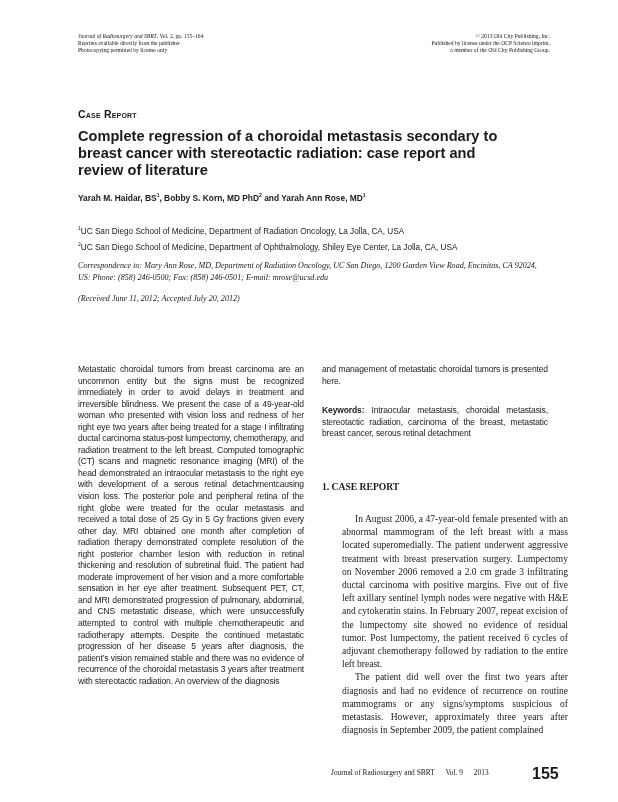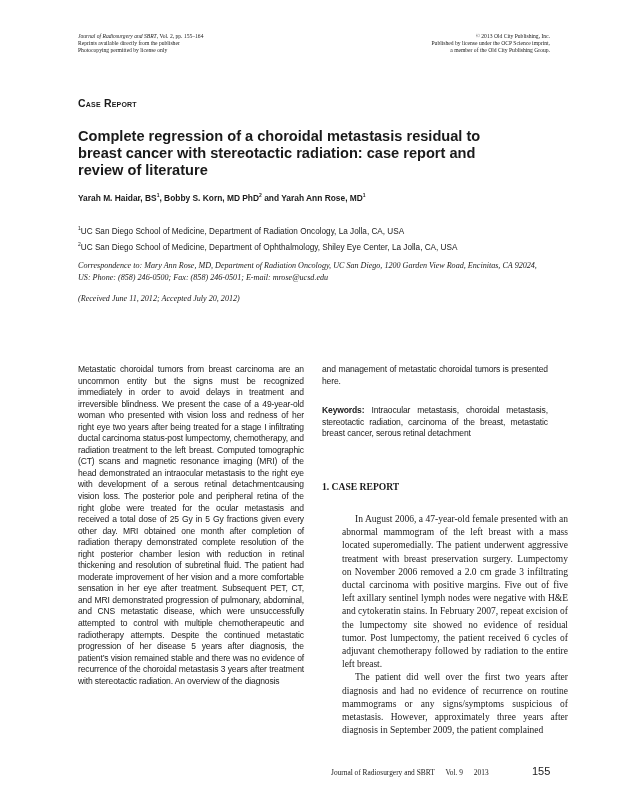--- a/index.html
+++ b/index.html
@@ -5,21 +5,21 @@
   html, body { margin: 0; padding: 0; background: #ffffff; }
   body { width: 618px; height: 802px; position: relative; overflow: hidden; color: #1a1a1a; }
   .abs { position: absolute; }
   .serif { font-family: "Liberation Serif", "DejaVu Serif", serif; }
   .sans { font-family: "Liberation Sans", "DejaVu Sans", sans-serif; }
 
   .hdr-left { left: 78px; top: 33px; font-size: 5.6px; line-height: 7px; }
   .hdr-left .it { font-style: italic; }
   .hdr-right { right: 68px; top: 33px; font-size: 5.6px; line-height: 7px; text-align: right; }
 
-  .section-tag { left: 78px; top: 97px; font-size: 10.5px; font-weight: bold; font-variant: small-caps; letter-spacing: 0.2px; }
+  .section-tag { left: 78px; top: 108px; font-size: 10.5px; font-weight: bold; font-variant: small-caps; letter-spacing: 0.2px; }
 
   .title { left: 78px; top: 128px; width: 440px; font-size: 14.6px; font-weight: bold; line-height: 17px; }
 
   .authors { left: 78px; top: 192px; font-size: 8.4px; font-weight: bold; }
   .authors sup { font-size: 5px; }
 
   .affil { left: 78px; top: 222px; font-size: 8.2px; line-height: 12px; }
   .affil sup { font-size: 5px; }
 
   .corr { left: 78px; top: 260px; width: 470px; font-size: 8.1px; line-height: 12px; font-style: italic; }
@@ -30,40 +30,40 @@
   .keywords { left: 322px; top: 405px; width: 243px; font-size: 9.2px; line-height: 11.55px; text-align: justify; letter-spacing: -0.15px; transform: scaleX(0.93); transform-origin: left top; }
   .keywords b { font-weight: bold; }
 
   .sec-head { left: 322px; top: 481px; font-size: 9.6px; font-weight: bold; }
 
   .body-text { left: 342px; top: 513px; width: 226px; font-size: 9.5px; line-height: 13.2px; text-align: justify; }
   .body-text p { margin: 0; text-indent: 13px; }
 
   .footer { left: 331px; top: 768px; font-size: 7.4px; }
   .footer span { margin-right: 9px; }
-  .page-num { left: 532px; top: 765px; font-size: 11px; font-weight: normal; }
+  .page-num { left: 532px; top: 765px; font-size: 16px; font-weight: bold; }
 </style>
 </head>
 <body>
 
 <div class="abs serif hdr-left">
   <div><span class="it">Journal of Radiosurgery and SBRT</span><span>, Vol. 2, pp. 155–164</span></div>
   <div>Reprints available directly from the publisher</div>
   <div>Photocopying permitted by license only</div>
 </div>
 
 <div class="abs serif hdr-right">
   <div>© 2013 Old City Publishing, Inc.</div>
   <div>Published by license under the OCP Science imprint,</div>
   <div>a member of the Old City Publishing Group.</div>
 </div>
 
 <div class="abs sans section-tag">Case Report</div>
 
-<div class="abs sans title">Complete regression of a choroidal metastasis residual to breast cancer with stereotactic radiation: case report and review of literature</div>
+<div class="abs sans title">Complete regression of a choroidal metastasis secondary to breast cancer with stereotactic radiation: case report and review of literature</div>
 
 <div class="abs sans authors">
   <span>Yarah M. Haidar, BS</span><sup>1</sup><span>, </span>
   <span>Bobby S. Korn, MD PhD</span><sup>2</sup><span> and </span>
   <span>Yarah Ann Rose, MD</span><sup>1</sup>
 </div>
 
 <div class="abs sans affil">
   <div><sup>1</sup><span>UC San Diego School of Medicine, Department of Radiation Oncology, La Jolla, CA, USA</span></div>
   <div><sup>2</sup><span>UC San Diego School of Medicine, Department of Ophthalmology, Shiley Eye Center, La Jolla, CA, USA</span></div>

